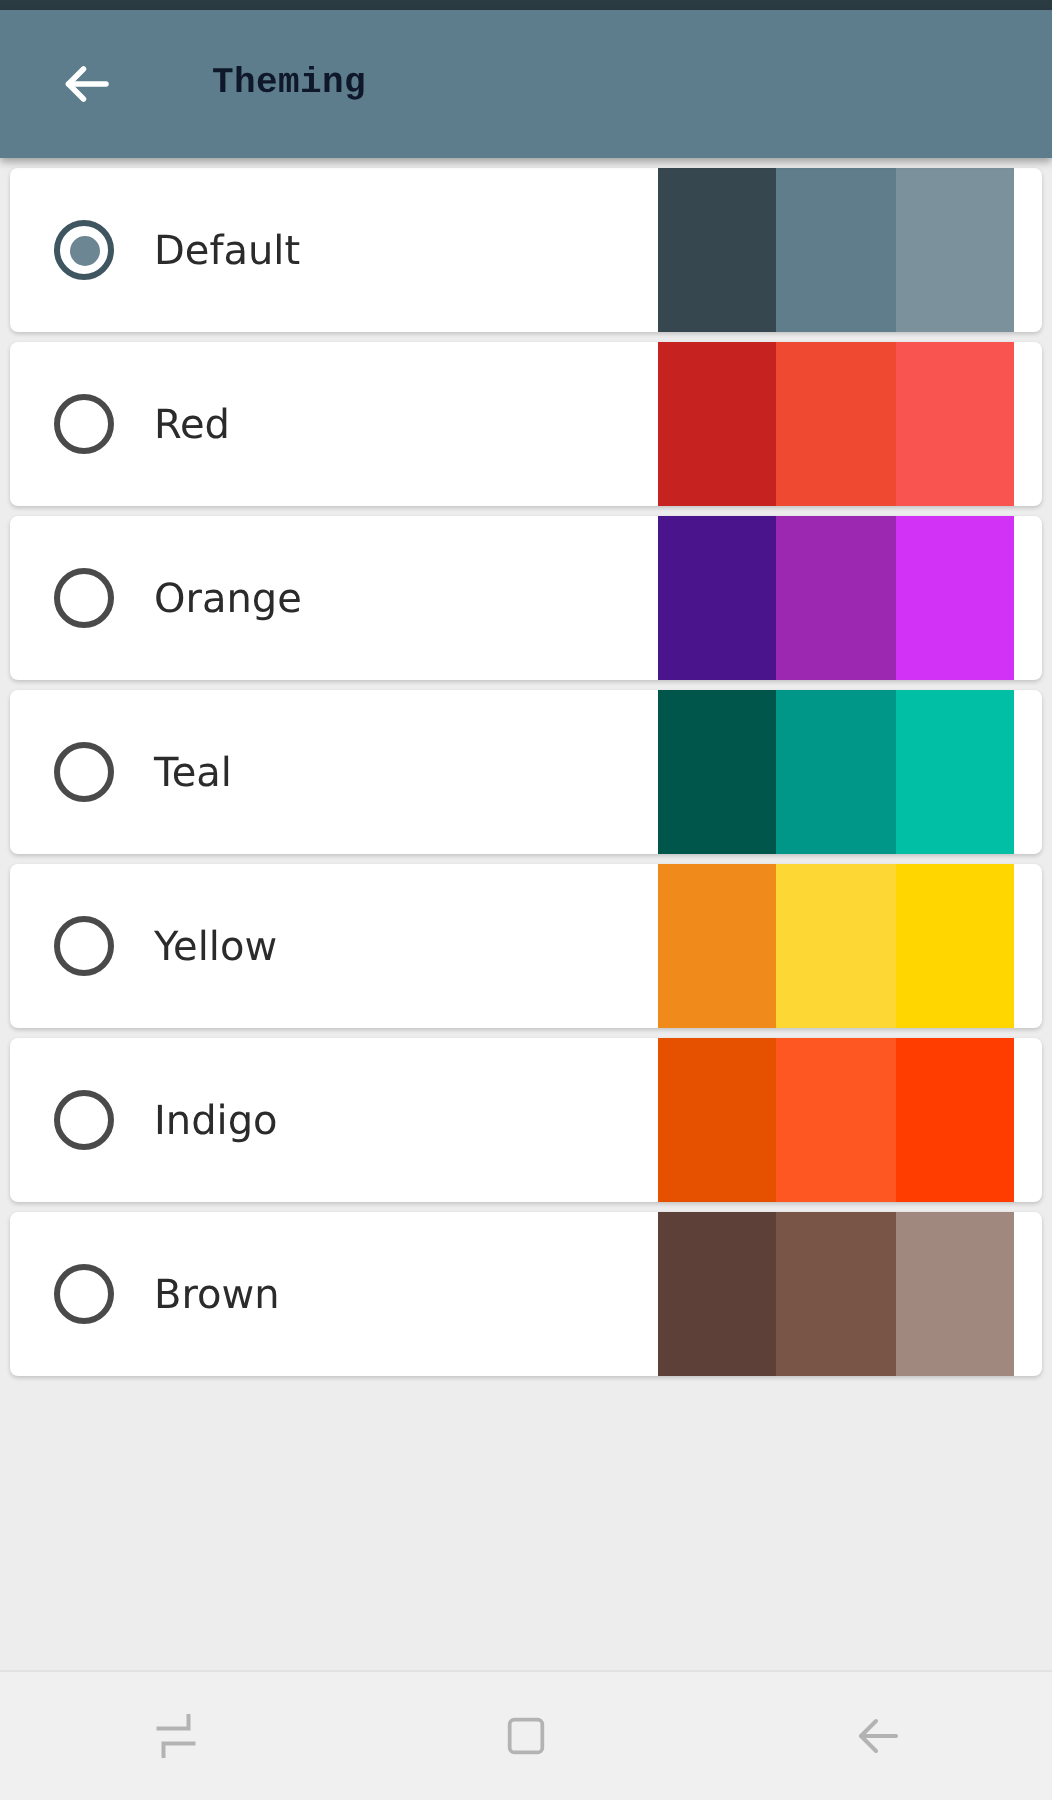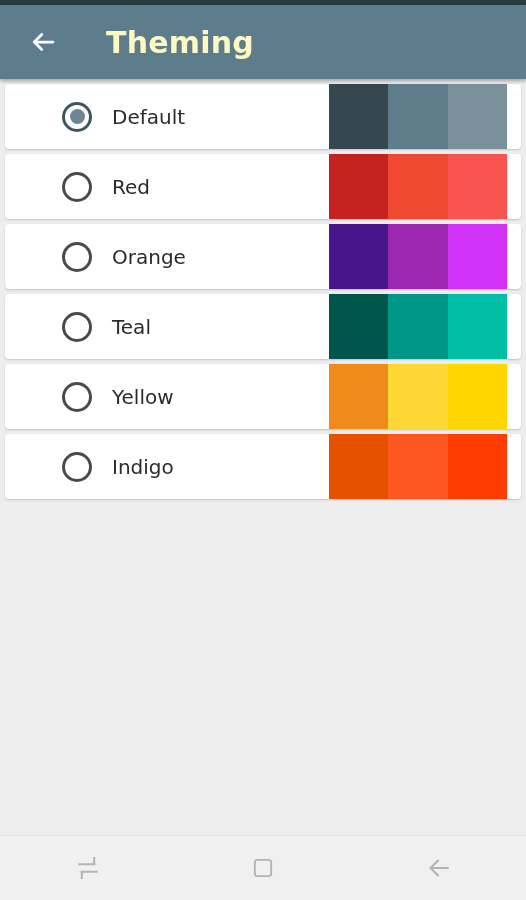--- a/index.html
+++ b/index.html
@@ -29,50 +29,50 @@
     position:relative;
     z-index:5;
   }
   .back-arrow {
     width:42px; height:42px;
     display:flex; align-items:center; justify-content:center;
     flex:0 0 auto;
   }
   .back-arrow svg { display:block; }
   .appbar-title {
-    color:#fef9c3;
-    font-size:30px;
+    color:#0f172a;
+    font-size:18px;
     font-weight:bold;
     margin-left:42px;
     letter-spacing:0.2px;
     white-space:nowrap;
+    font-family:Liberation Mono, monospace;
   }
 
   
   .list {
     position:absolute;
     top:79px;
     left:0;
     right:0;
     bottom:65px;
     background:#ededed;
     overflow:hidden;
     padding-top:5px;
   }
   .row {
     position:relative;
-    height:65px;
+    height:82px;
     margin:0 5px 5px 5px;
     background:#ffffff;
     border-radius:4px;
     box-shadow:0 1px 2px rgba(0,0,0,0.18);
     display:flex;
     align-items:center;
     overflow:hidden;
-    padding-left:35px;
   }
   .radio {
     width:30px; height:30px;
     flex:0 0 auto;
     margin-left:22px;
     border-radius:50%;
     border:3px solid #4a4a4a;
     position:relative;
   }
   .radio.checked {
@@ -196,20 +196,29 @@
   <div class="row">
     <div class="radio"></div>
     <div class="row-label">Indigo</div>
     <div class="swatch">
       <span style="background:#e65100"></span>
       <span style="background:#ff5722"></span>
       <span style="background:#ff3d00"></span>
     </div>
   </div>
 
+  <div class="row">
+    <div class="radio"></div>
+    <div class="row-label">Brown</div>
+    <div class="swatch">
+      <span style="background:#5d4037"></span>
+      <span style="background:#795548"></span>
+      <span style="background:#a1887f"></span>
+    </div>
+  </div>
 
 </div>
 
 <div class="navbar">
   <div class="nav-btn">
     <svg width="30" height="30" viewBox="0 0 24 24" fill="none" stroke="#b3b3b3" stroke-width="1.6" stroke-linecap="square" stroke-linejoin="miter">
       <polyline points="17,4 17,9 5,9"></polyline>
       <polyline points="7,20 7,15 19,15"></polyline>
     </svg>
   </div>

